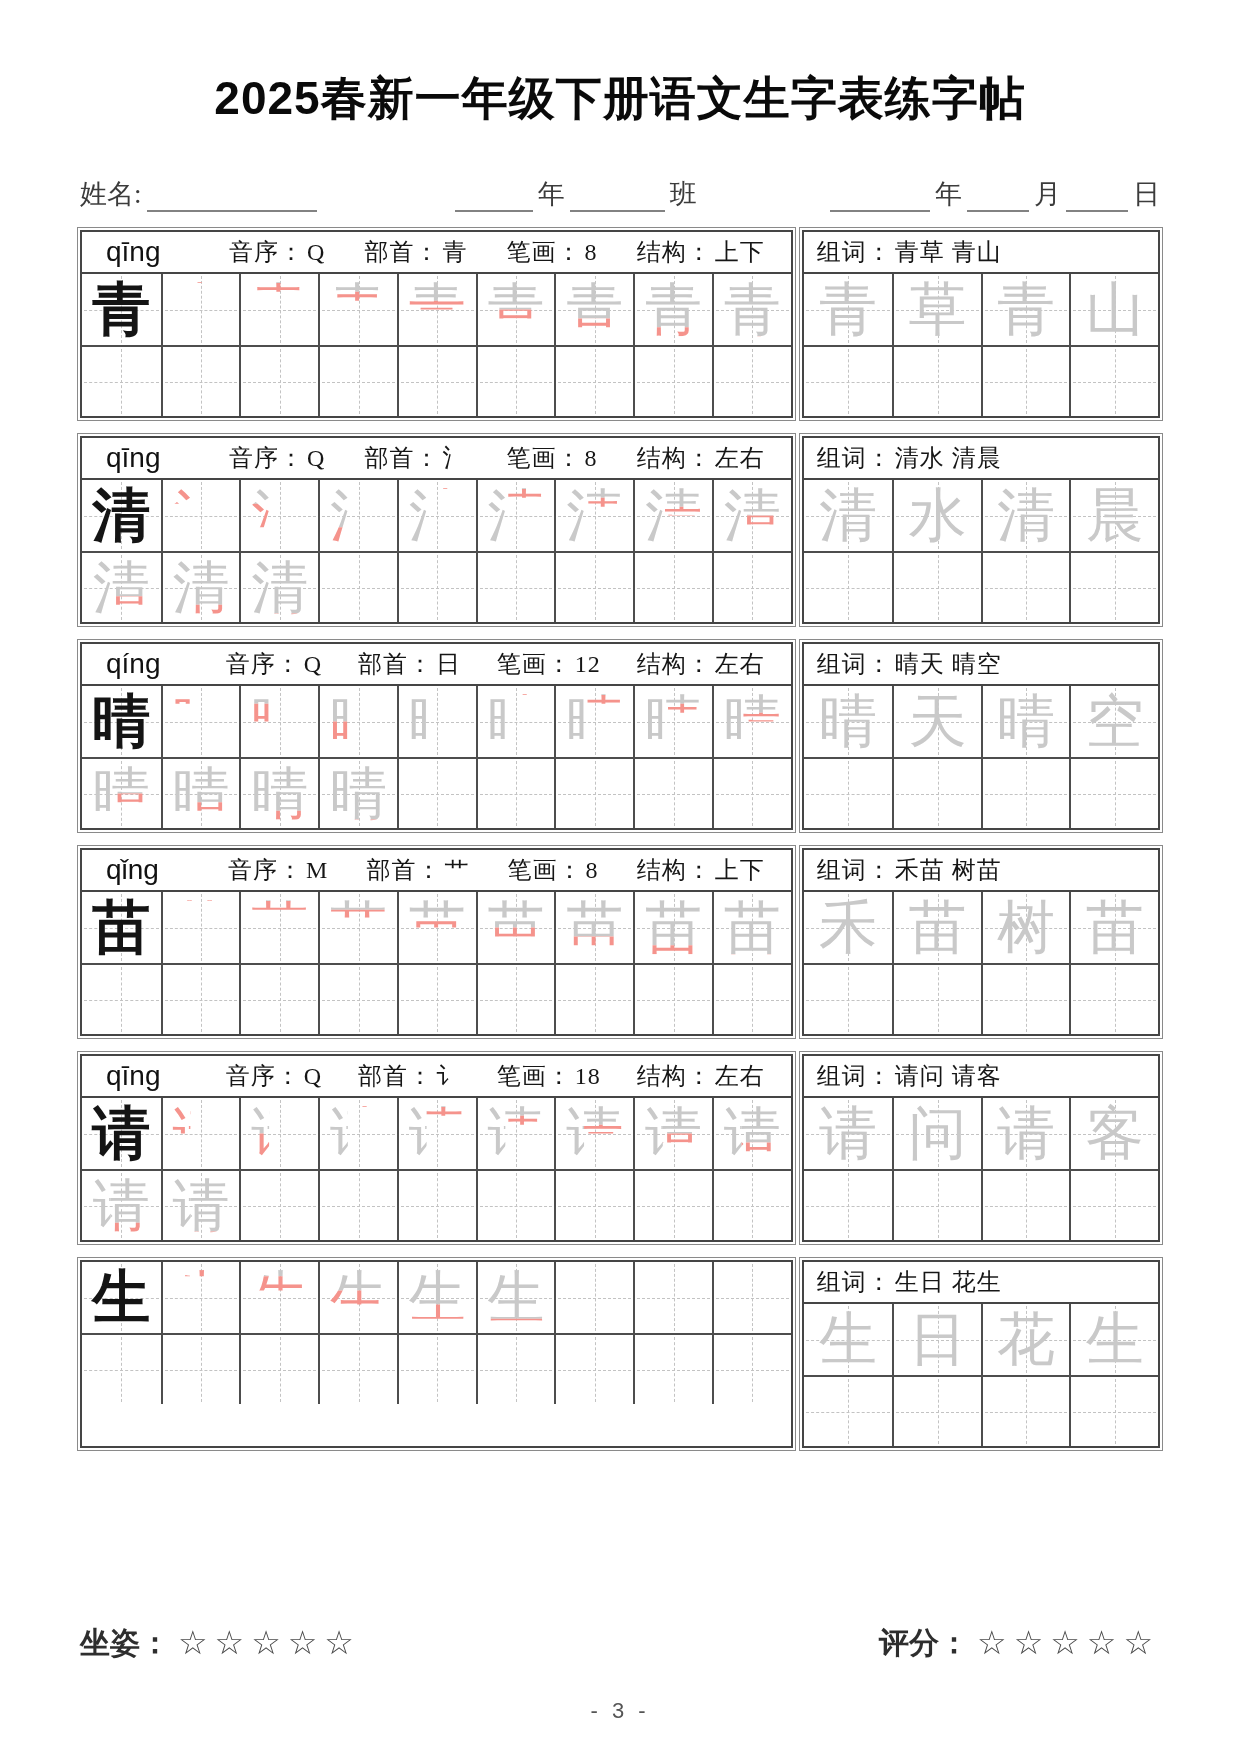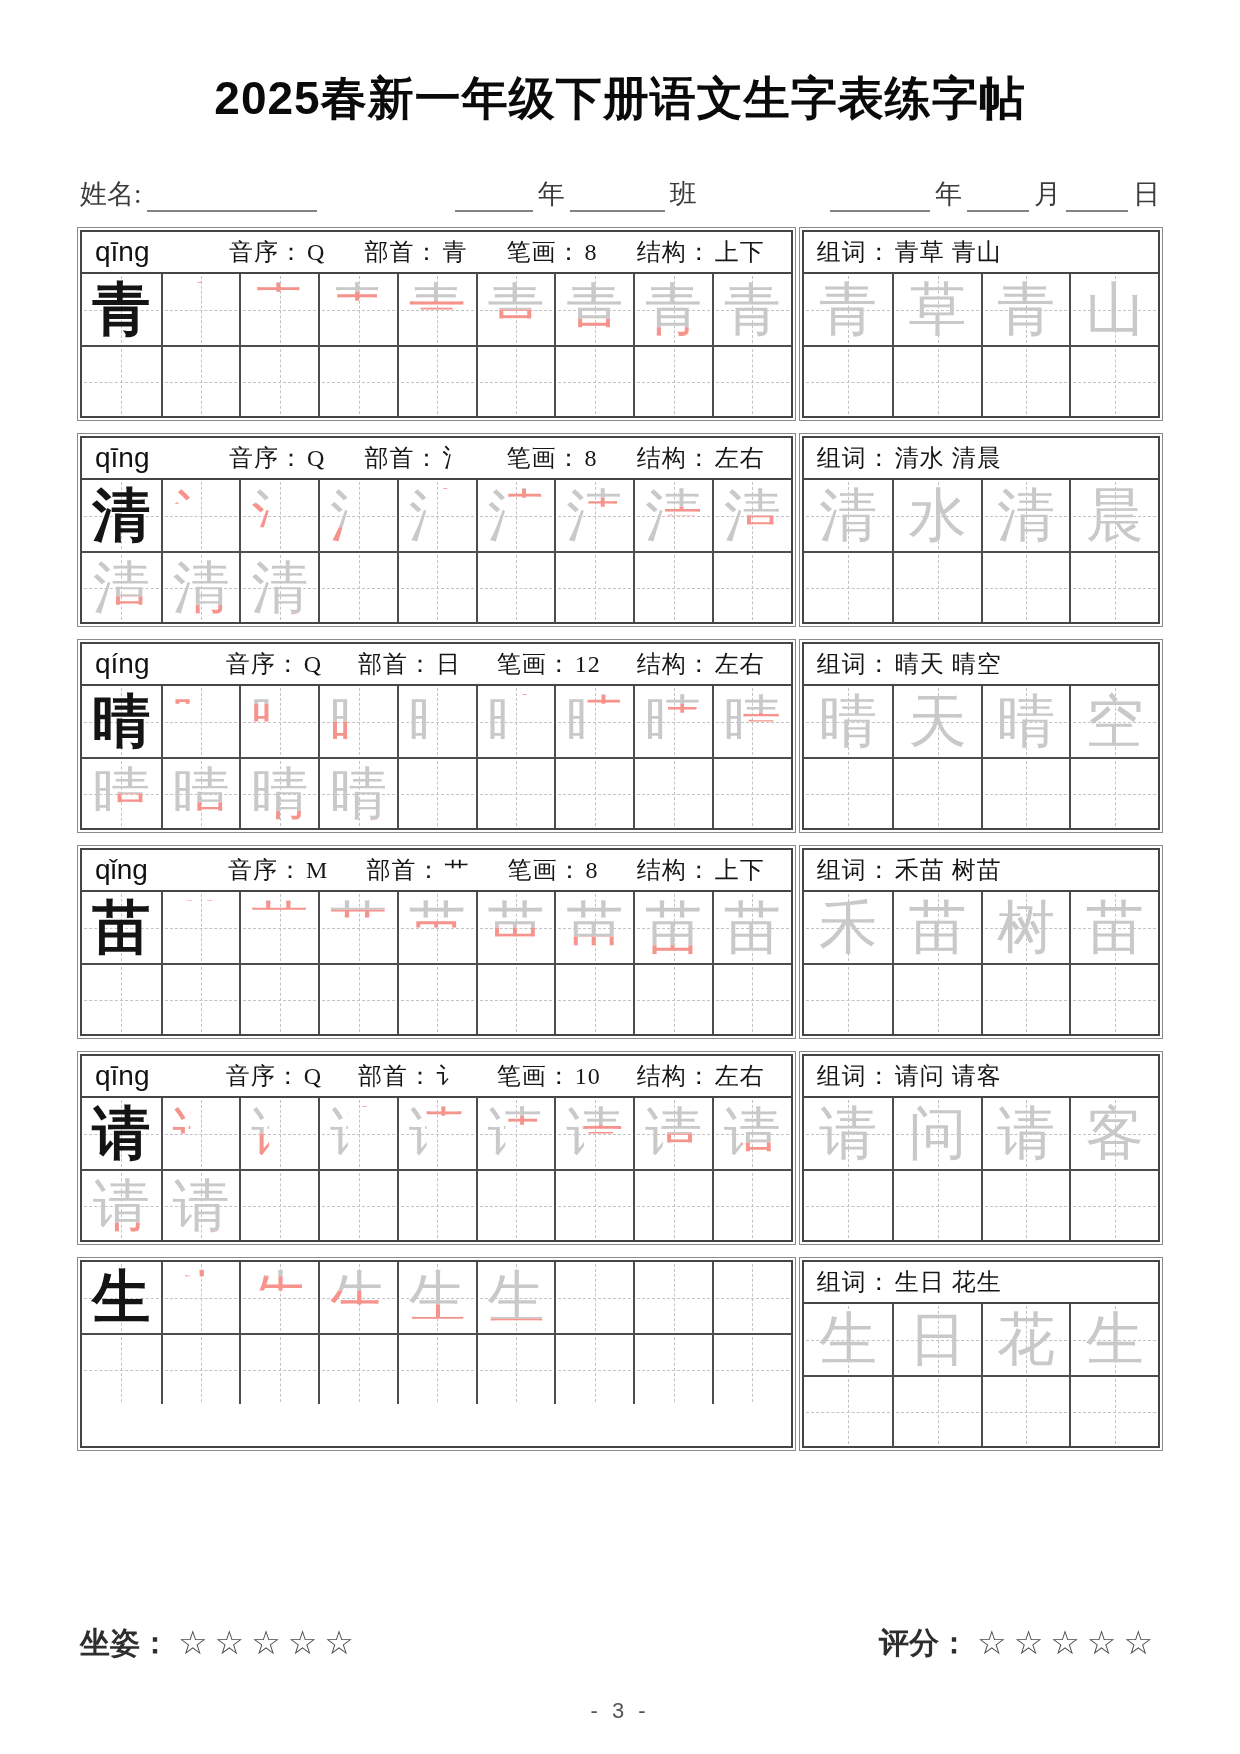--- a/index.html
+++ b/index.html
@@ -13,21 +13,21 @@
   .w170{width:170px}.w80{width:78px}.w95{width:95px}.w100{width:100px}.w65{width:62px}
   .sp{flex:1}
   
   .block{display:flex;gap:9px;margin-top:18px;}
   .tbl{box-sizing:border-box;border:2px solid #454545;outline:1px solid #8a8a8a;outline-offset:2px;background:#fff;}
   .tbl-left{width:740px}
   .tbl-right{width:372px}
   .tbl-header{height:40px;border-bottom:2px solid #454545;display:flex;align-items:center;
         font-size:24px;color:#161616;letter-spacing:1px;justify-content:space-between;padding-right:26px;}
   .tbl-header.rh{justify-content:flex-start;padding-left:13px;padding-right:8px;}
-  .pinyin{font-family:"Liberation Sans",sans-serif;font-size:28px;color:#111;padding-left:13px;
+  .pinyin{font-family:"Liberation Sans",sans-serif;font-size:28px;color:#111;padding-left:24px;
         width:108px;box-sizing:border-box;letter-spacing:0;}
   .pair{white-space:nowrap}
   .pair-value{margin-left:3px}
   
   .grid{display:grid;grid-auto-rows:71px;}
   .grid-l{grid-template-columns:repeat(9,1fr);}
   .grid-r{grid-template-columns:repeat(4,1fr);}
   .cell{position:relative;overflow:hidden;border-left:2px solid #4d4d4d;}
   .cell.c0{border-left:none}
   .cell.rt{border-top:2px solid #4d4d4d}
@@ -427,21 +427,21 @@
             <div class="cell rt"></div>
           </div>
         </div>
       </div>
       <div class="block">
         <div class="tbl tbl-left">
           <div class="tbl-header">
             <span class="pinyin">qīng</span>
             <span class="pair"><span class="pair-label">音序：</span><span class="pair-value">Q</span></span>
             <span class="pair"><span class="pair-label">部首：</span><span class="pair-value">讠</span></span>
-            <span class="pair"><span class="pair-label">笔画：</span><span class="pair-value">10</span></span>
+            <span class="pair"><span class="pair-label">笔画：</span><span class="pair-value">18</span></span>
             <span class="pair"><span class="pair-label">结构：</span><span class="pair-value">左右</span></span>
           </div>
           <div class="grid grid-l">
             <div class="cell c0">
               <span class="glyph example">请</span>
             </div>
             <div class="cell">
               <span class="glyph step red" style="clip-path: inset(0% 64% 50% 0px);">请</span>
             </div>
             <div class="cell">

